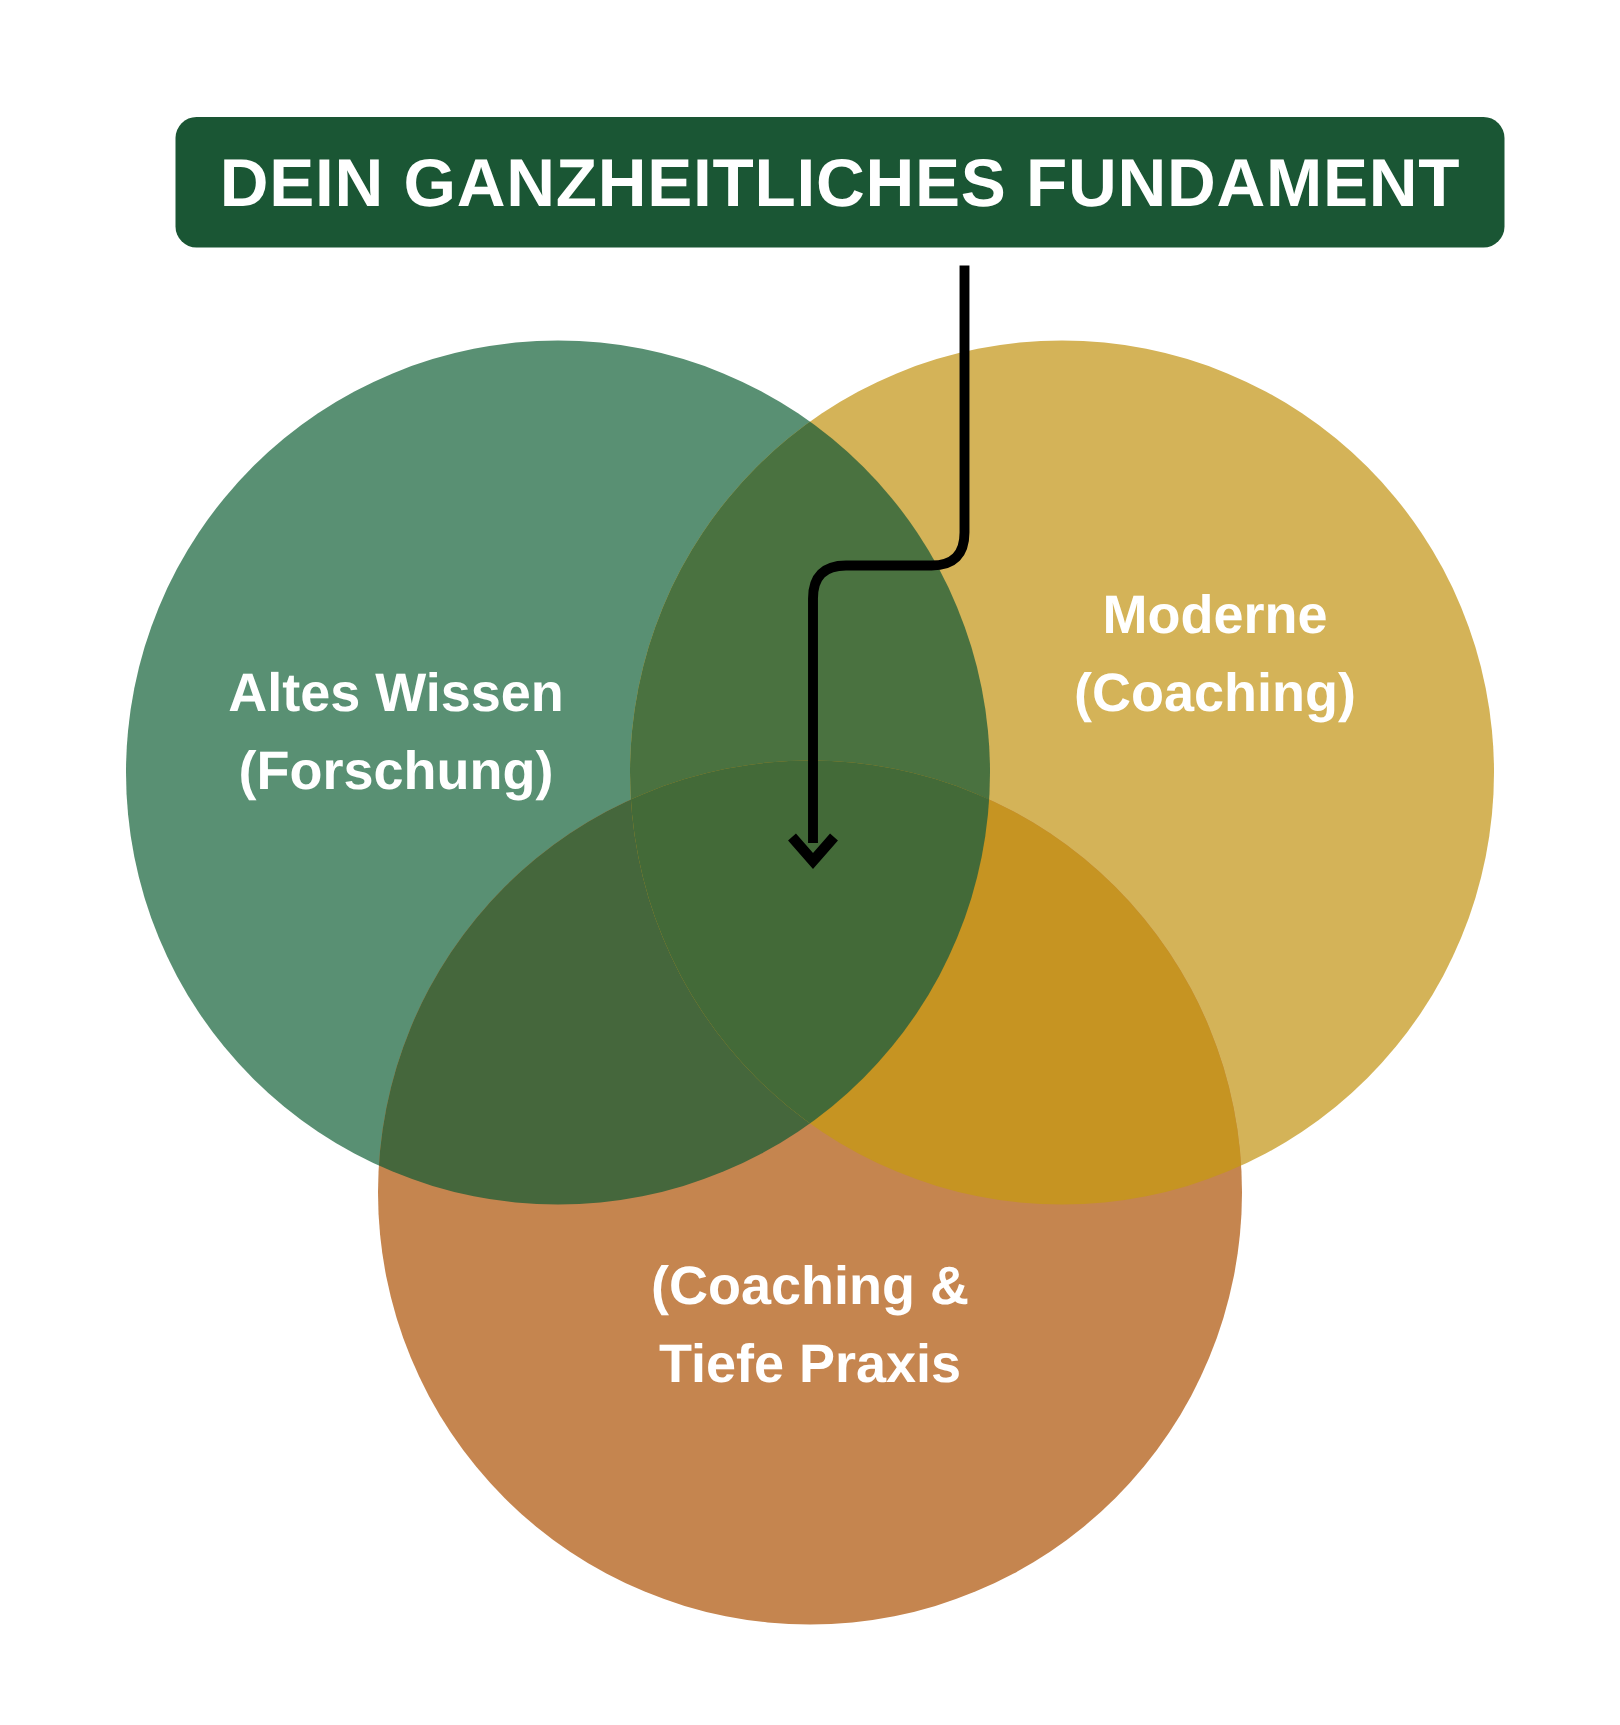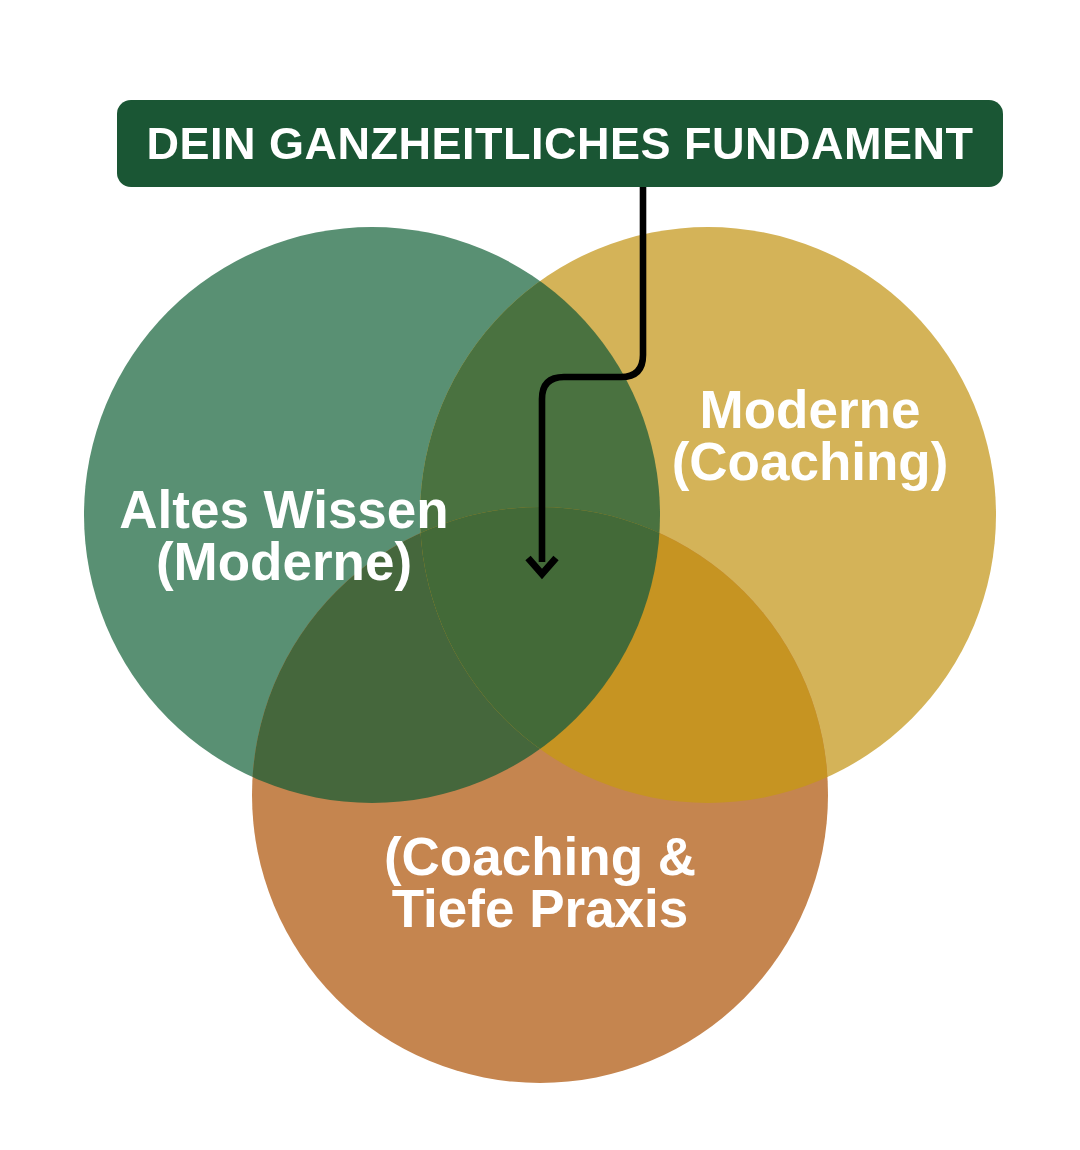--- a/index.html
+++ b/index.html
@@ -18,42 +18,42 @@
   .venn-svg {
     position: absolute;
     left: 0;
     top: 0;
     width: 1080px;
     height: 1150px;
   }
   .banner {
     position: absolute;
     left: 117px;
-    top: 100px;
+    top: 78px;
     width: 886px;
     height: 87px;
     border-radius: 14px;
     display: flex;
     align-items: center;
     justify-content: center;
   }
   .banner-label {
     font-size: 45px;
     font-weight: bold;
     letter-spacing: 0.5px;
     white-space: nowrap;
   }
   .circle-label {
     position: absolute;
     text-align: center;
     font-weight: bold;
-    font-size: 53px;
+    font-size: 36px;
     line-height: 52px;
   }
-  .label-green  { left: 104px;  top: 436px; width: 360px; margin-top: 48px; }
+  .label-green  { left: 84px;  top: 436px; width: 360px; }
   .label-yellow { left: 630px; top: 384px; width: 360px; }
   .label-orange { left: 315px; top: 831px; width: 450px; }
 </style>
 </head>
 <body>
 
 <div class="stage" style="background: rgb(255, 255, 255);">
 
   <svg class="venn-svg" viewBox="0 0 1080 1150">
     <defs>
@@ -88,21 +88,21 @@
     <path d="M 643 177 L 643 355 Q 643 377 621 377 L 564 377 Q 542 377 542 399 L 542 562" fill="none" stroke-width="6.6" stroke-linecap="butt" stroke="#000000"></path>
     <path d="M 528 558 L 542 574 L 556 558" fill="none" stroke-width="7" stroke-linejoin="miter" stroke="#000000"></path>
   </svg>
 
   <div class="banner" style="background: rgb(26, 86, 52);">
     <span class="banner-label" style="color: rgb(255, 255, 255);">DEIN GANZHEITLICHES FUNDAMENT</span>
   </div>
 
   <div class="circle-label label-green" style="color: rgb(255, 255, 255);">
     <div>Altes Wissen</div>
-    <div>(Moderne)</div>
+    <div>(Forschung)</div>
   </div>
 
   <div class="circle-label label-yellow" style="color: rgb(255, 255, 255);">
     <div>Moderne</div>
     <div>(Coaching)</div>
   </div>
 
   <div class="circle-label label-orange" style="color: rgb(255, 255, 255);">
     <div>(Coaching &amp;</div>
     <div>Tiefe Praxis</div>

